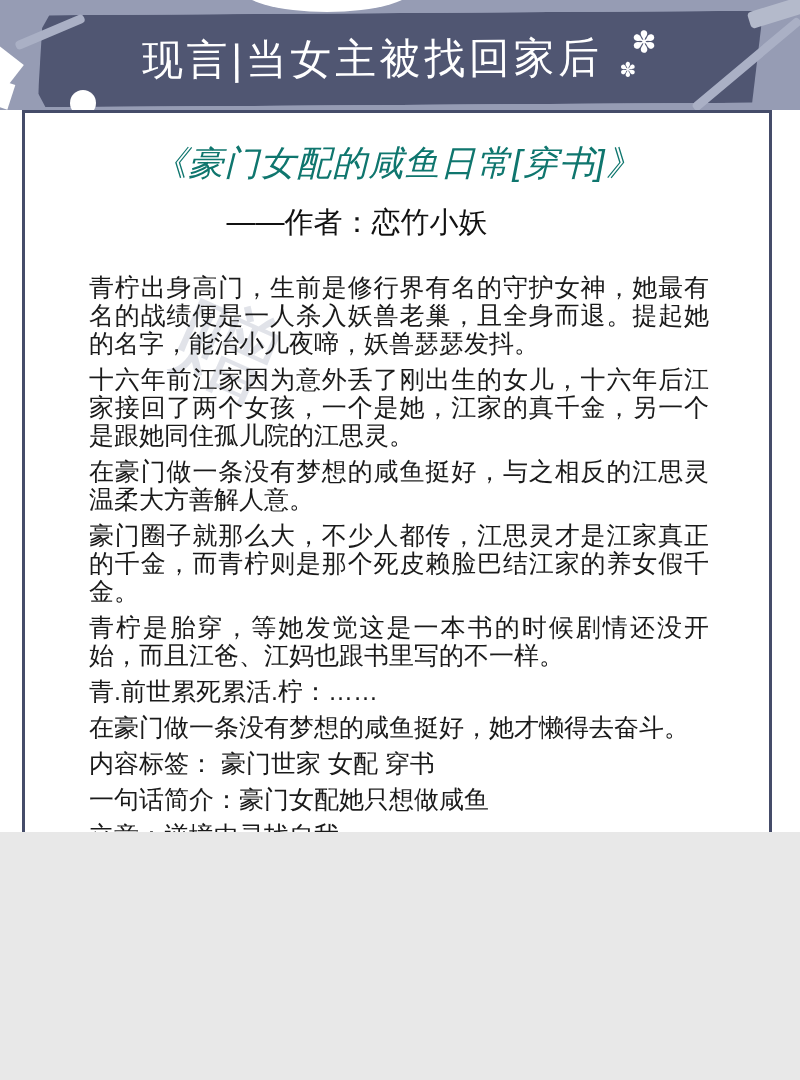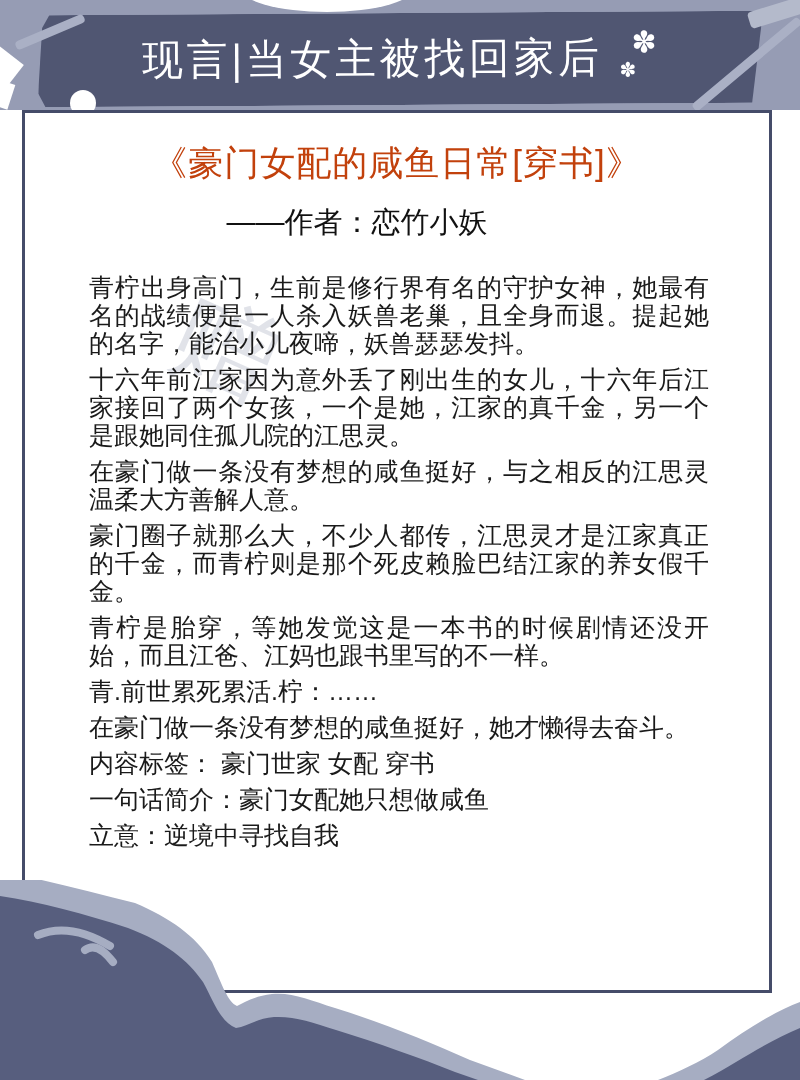--- a/index.html
+++ b/index.html
@@ -2,21 +2,21 @@
 <html style="--band_bg: #969cb4; --banner_bg: #505672; --banner_text: #ffffff; --card_border: #454c69; --body_text: #1a1a1a; --cloud_dark: #575e7e; --cloud_halo: #a6adc2; --page_bg: #ffffff; --watermark: #c9cdd8;"><head>
 <meta charset="utf-8">
 <style>
   :root{
     --band_bg:#969cb4; --banner_bg:#505672; --banner_text:#ffffff;
     --card_border:#454c69; --body_text:#1a1a1a; --cloud_dark:#575e7e;
     --cloud_halo:#a6adc2; --page_bg:#ffffff; --watermark:#c9cdd8;
   }
   html,body{margin:0;padding:0;}
   body{background:#e8e8e8;font-family:"Liberation Sans","DejaVu Sans",sans-serif;}
-  .stage{position:relative;width:800px;height:1080px;margin:0 auto;overflow:hidden;
+  .stage{position:relative;width:800px;height:832px;margin:0 auto;overflow:hidden;
          background:var(--page_bg);}
 
   
   .top-band{position:absolute;left:0;top:0;width:800px;height:110px;
             background:var(--band_bg);z-index:1;}
   .top-hump{position:absolute;left:238px;top:-40px;width:178px;height:52px;
             background:#fff;border-radius:50%;z-index:2;}
   .edge-jag{position:absolute;background:#fff;z-index:2;}
   .jag1{left:-14px;top:52px;width:32px;height:30px;transform:rotate(38deg);}
   .jag2{left:-16px;top:80px;width:28px;height:26px;transform:rotate(18deg);}
@@ -45,21 +45,21 @@
          border-radius:50%;z-index:5;}
 
   
   .card{position:absolute;left:22px;top:110px;width:750px;height:883px;
         background:#fff;border:3px solid var(--card_border);box-sizing:border-box;
         z-index:6;}
   .watermark{position:absolute;left:150px;top:170px;font-size:100px;
              color:var(--watermark);opacity:.55;transform:rotate(24deg);
              z-index:0;user-select:none;}
   .book-title{position:relative;z-index:1;margin-top:27px;text-align:center;
-              font-size:35px;color:#c2410c;letter-spacing:1px;}
+              font-size:35px;color:#0f766e;letter-spacing:1px;font-style:italic;}
   .author-line{position:relative;z-index:1;margin-top:16px;padding-right:80px;
                text-align:center;font-size:29px;color:#111;}
   .synopsis{position:relative;z-index:1;margin-top:30px;padding:0 52px 0 56px;
             font-size:25px;line-height:28px;color:var(--body_text);
             text-align:justify;}
   .synopsis p{margin:8px;}
 
   
   .clouds{position:absolute;left:0;top:880px;width:800px;height:200px;z-index:10;}
 </style>

